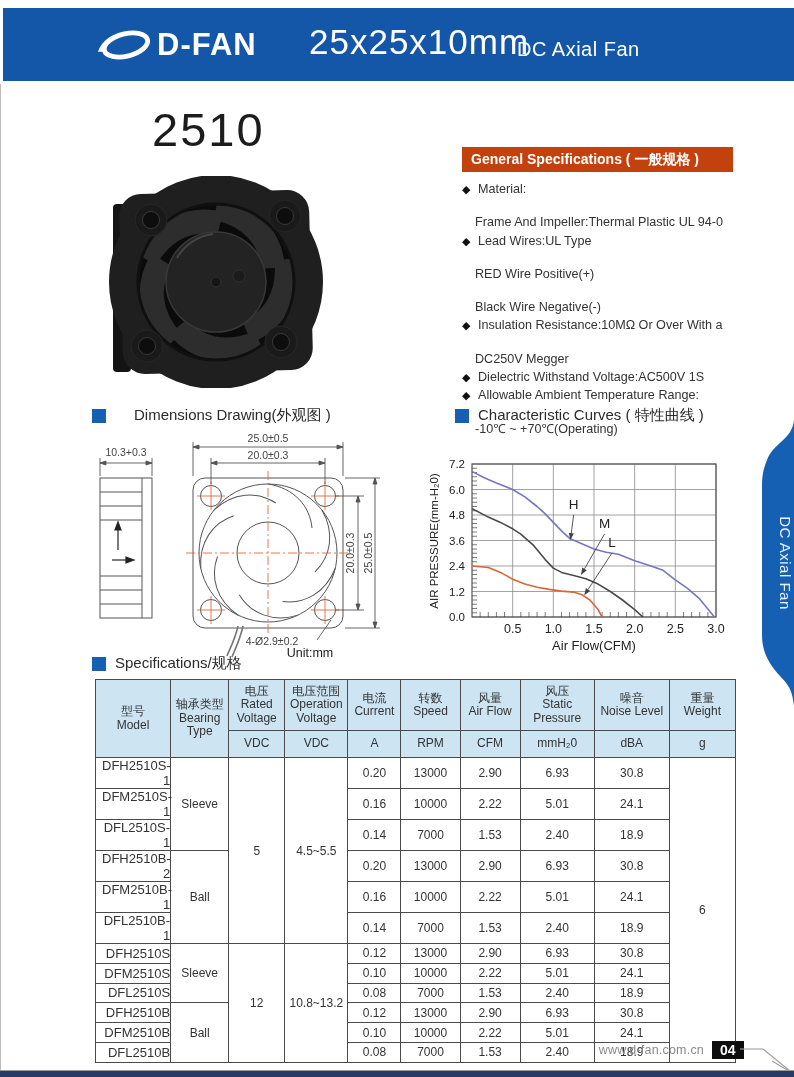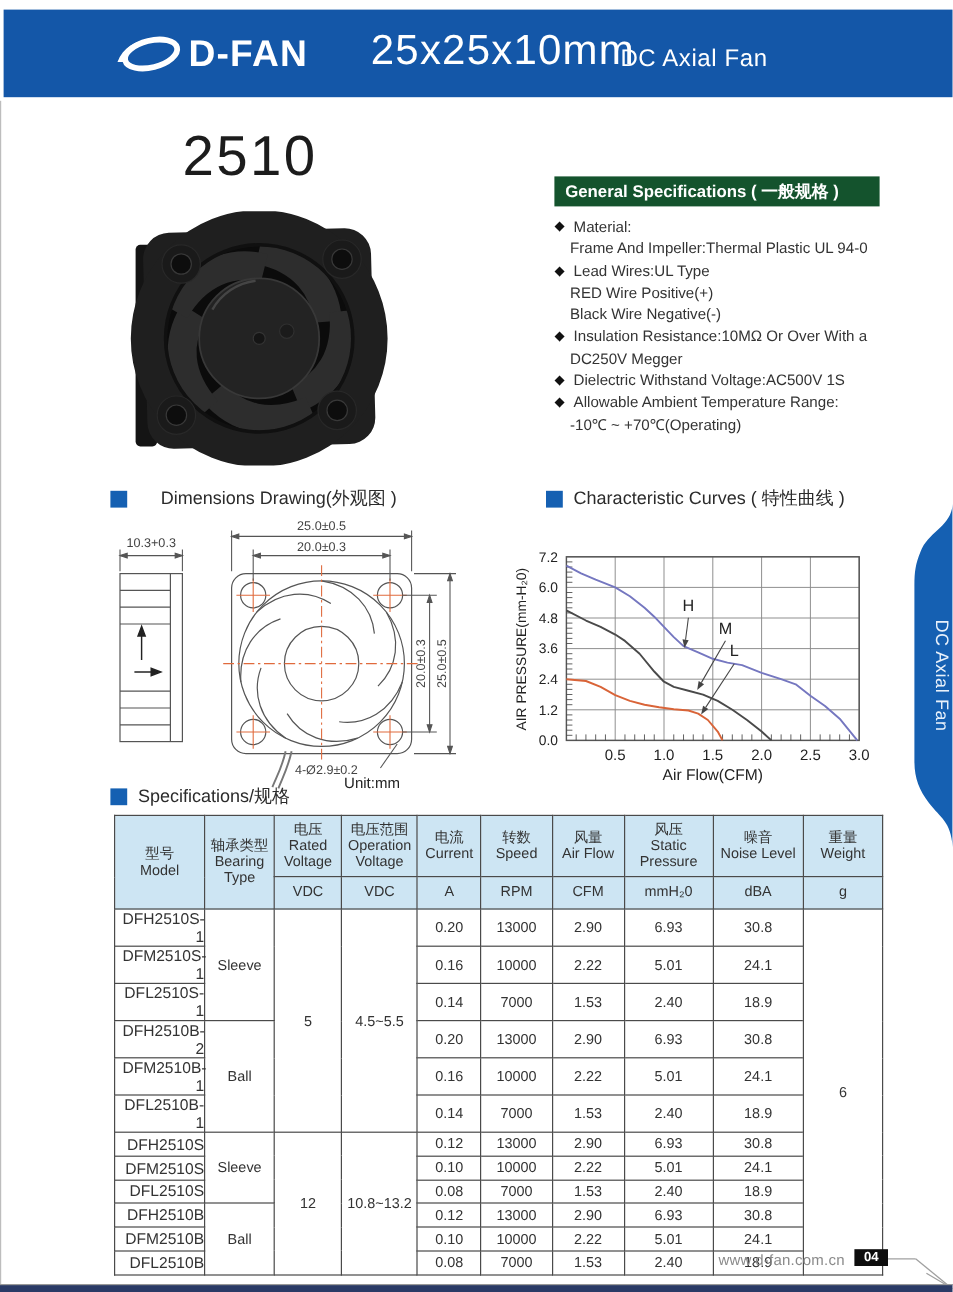--- a/index.html
+++ b/index.html
@@ -12,26 +12,26 @@
   .brand{position:absolute;left:92px;top:17px;display:flex;align-items:center;}
   .brand-text{color:#fff;font-size:31px;font-weight:bold;letter-spacing:1px;margin-left:4px;}
   .size-title{position:absolute;left:306px;top:14px;color:#fff;font-size:35px;letter-spacing:1px;}
   .subtitle{position:absolute;left:514px;top:30px;color:#fff;font-size:20px;letter-spacing:0.5px;}
 
   
   .model-title{position:absolute;left:152px;top:102px;font-size:47px;color:#1c1c1c;letter-spacing:2px;}
   .fan-photo{position:absolute;left:105px;top:176px;}
 
   
-  .gs-bar{position:absolute;left:462px;top:147px;width:271px;height:25px;background:#14532d;
+  .gs-bar{position:absolute;left:462px;top:147px;width:271px;height:25px;background:#c2410c;
           color:#fff;font-size:14px;font-weight:bold;line-height:25px;padding-left:9px;box-sizing:border-box;}
   .gs-list{position:absolute;left:462px;top:180px;width:285px;}
   .gs-item{position:relative;padding-left:16px;font-size:12.6px;line-height:18.3px;color:#333;}
   .gs-item .bullet{position:absolute;left:0;top:0;font-size:11px;color:#111;}
-  .gs-item.cont{padding-left:13px;}
+  .gs-item.cont{padding-left:13px;margin-top:15px;}
 
   
   .sec{position:absolute;display:flex;align-items:center;gap:9px;font-size:15px;color:#2b2b2b;}
   .sq{width:14px;height:14px;background:#1560b2;flex:0 0 auto;}
   .sec.dims{left:92px;top:406px;gap:28px;}
   .sec.curves{left:455px;top:406px;}
   .sec.specs{left:92px;top:654px;}
 
   
   .dim-svg{position:absolute;left:88px;top:430px;}
@@ -45,21 +45,21 @@
   .spec-table .hrow1 th{height:50px;}
   .spec-table .hrow2 th{height:26px;}
   .spec-table tbody tr{height:19.8px;}
   .spec-table tbody td{font-size:12px;}
   .spec-table td.model{text-align:right;padding-left:6px;font-size:13px;}
 
   
   .site{position:absolute;left:588px;top:1043px;width:116px;text-align:right;
         font-size:12.5px;color:#8a8a8a;letter-spacing:0.2px;}
   .pagenum{position:absolute;left:712px;top:1041px;background:#0d0d0d;color:#fff;
-           font-size:11px;font-weight:bold;padding:1px 8px;}
+           font-size:14px;font-weight:bold;padding:1px 8px;}
   .foot-lines{position:absolute;left:738px;top:1040px;}
   .bottom-bar{position:absolute;left:0;right:0;bottom:0;height:6px;background:#2a3a66;border-top:1px solid #999;}
 </style>
 </head>
 <body>
 
 <div class="page">
   <div class="edge-left"></div>
 
   <div class="banner">

